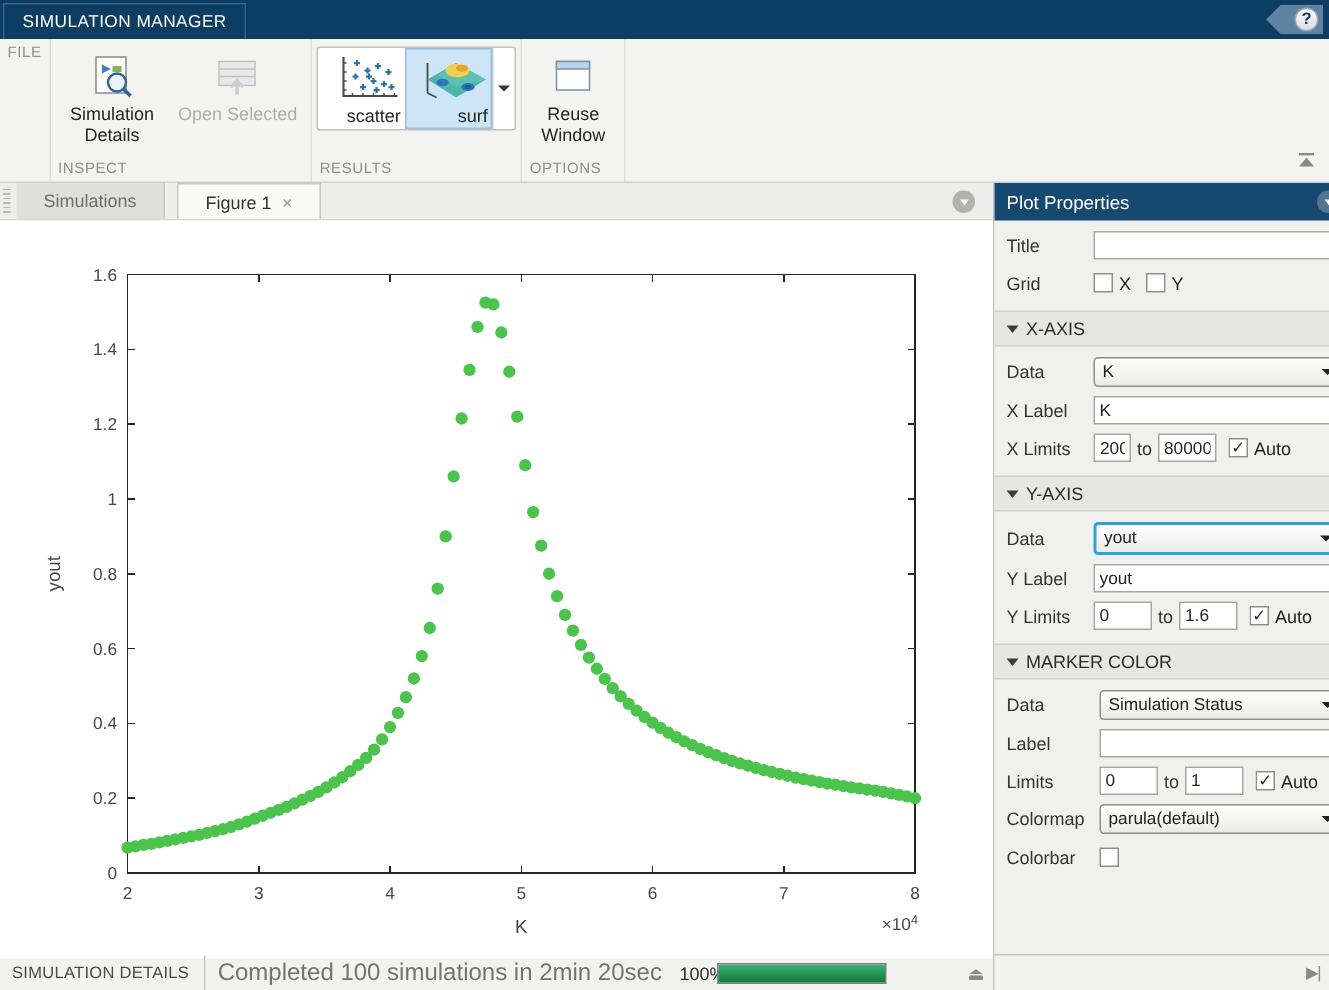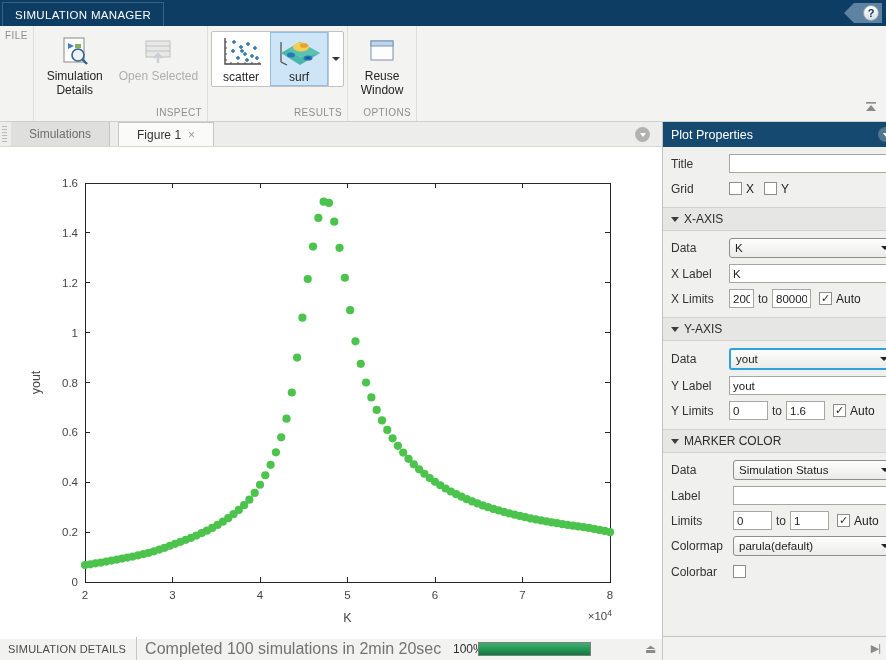--- a/index.html
+++ b/index.html
@@ -16,29 +16,29 @@
   .helptag { position:absolute; right:4px; top:3px; width:38px; height:20px; background:#5e82a1;
              clip-path:polygon(10px 0,100% 0,100% 100%,10px 100%,0 50%); display:flex; align-items:center; justify-content:flex-end; padding-right:3px; }
   .helpcirc { width:16px; height:16px; border-radius:50%; background:linear-gradient(#ffffff,#d8dde2);
               border:1px solid #9aa6af; color:#0e3d63; font-weight:bold; font-size:11px;
               display:flex; align-items:center; justify-content:center; }
 
   
   .ribbon { height:96px; background:#f3f3f1; border-bottom:1px solid #cfcfcd; display:flex; flex:none; position:relative; }
   .rgroup { display:flex; flex-direction:column; border-right:1px solid #dededc; padding:3px 3px 0; }
   .rbtns { display:flex; flex:1; align-items:flex-start; }
-  .rglbl { text-align:right; font-size:10px; color:#8e8e8c; padding:1px 2px 3px; letter-spacing:.4px; white-space:nowrap; }
+  .rglbl { text-align:left; font-size:10px; color:#8e8e8c; padding:1px 2px 3px; letter-spacing:.4px; white-space:nowrap; }
   .rbtn { display:flex; flex-direction:column; align-items:center; padding:4px 6px 2px; border-radius:2px; }
   .rbtn .ric { height:36px; display:flex; align-items:center; justify-content:center; }
   .rbtn .rlbl { font-size:12px; color:#252525; text-align:center; line-height:1.18; }
   .rbtn.dis .rlbl { color:#aeaeac; }
   .caret { width:0; height:0; border-left:4px solid transparent; border-right:4px solid transparent;
            border-top:4px solid #333; margin-top:2px; }
   .plotsel { display:flex; background:#fff; border:1px solid #c2c2c0; border-radius:2px; margin-top:2px; }
-  .popt { width:58px; padding:4px 3px 2px; display:flex; flex-direction:column; align-items:center; }
+  .popt { width:58px; padding:4px 3px 2px; display:flex; flex-direction:column; align-items:flex-end; }
   .popt .rlbl { font-size:12px; color:#252525; margin-top:2px; }
   .popt.sel { background:#cde5f6; box-shadow:inset 0 0 0 1px #93bfe2; }
   .pdrop { width:15px; border-left:1px solid #c9c9c7; display:flex; align-items:center; justify-content:center; }
   .ribcollapse { position:absolute; right:8px; bottom:6px; color:#8a8a88; }
 
   
   .content { display:flex; flex:1; min-height:0; }
   .leftcol { width:663px; flex:none; display:flex; flex-direction:column; border-right:1px solid #c2c2c0; }
   .rightcol { flex:1; display:flex; flex-direction:column; background:#f0f0ee; }
 

